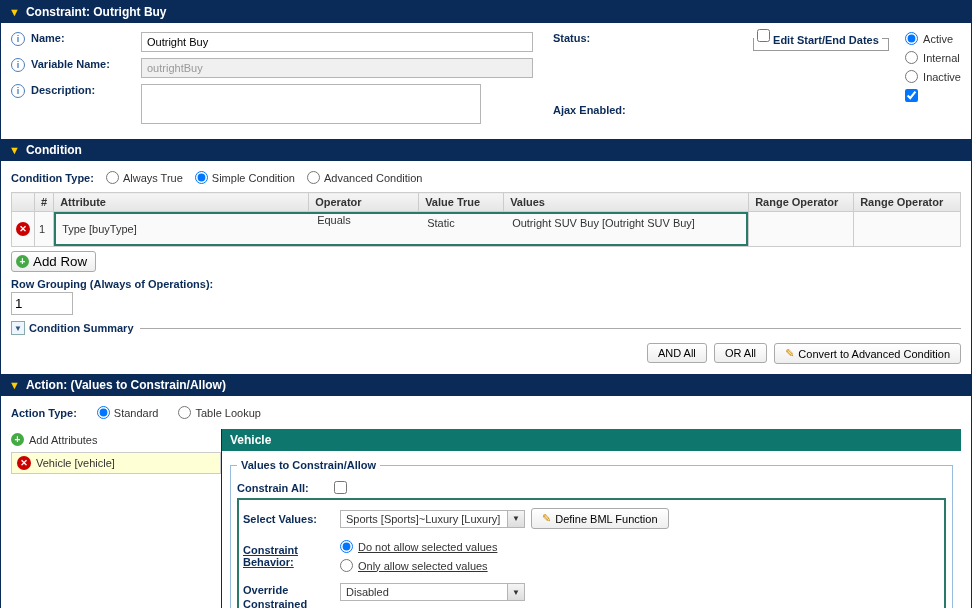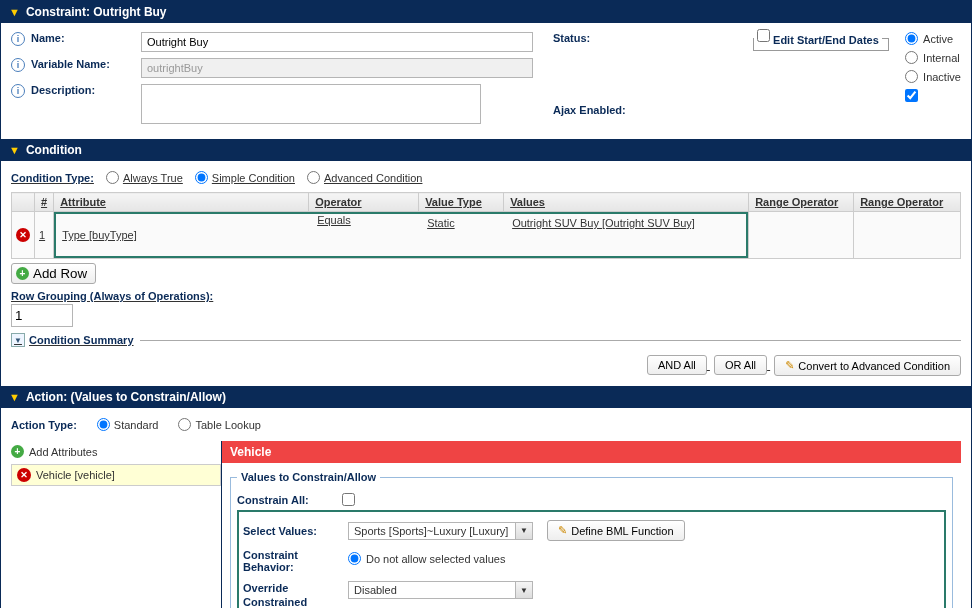--- a/index.html
+++ b/index.html
@@ -15,21 +15,21 @@
 .text-input { border: 1px solid #b5b5b5; padding: 3px 5px; font-size: 11px; width: 392px; }
 .text-input.disabled { background: #f0f0f0; color: #999; }
 .textarea { border: 1px solid #b5b5b5; width: 340px; height: 40px; resize: none; font-size: 11px; padding: 3px; font-family: Arial; }
 .form-mid { flex: 0 0 180px; }
 .status-label { color: #0a2a57; font-weight: bold; }
 .form-right { flex: 1; }
 .radio-row { padding: 3px 0; display: flex; align-items: center; gap: 5px; }
 .fieldset-inline { border: 1px solid #999; border-top: 1px solid #999; margin-top: 2px; position: relative; padding: 0; }
 .fieldset-inline legend { color: #0a2a57; font-weight: bold; font-size: 11px; padding: 0 3px; }
 .fieldset-inline .checkbox-inline { position: relative; top: -2px; }
-.condition-body { padding: 6px 10px; text-decoration: underline; }
+.condition-body { padding: 6px 10px; }
 .condition-type-row { padding: 4px 0 8px 0; display: flex; align-items: center; gap: 12px; }
 .condition-type-row .lbl { color: #0a2a57; font-weight: bold; }
 .radio-opt { display: flex; align-items: center; gap: 4px; }
 .grid { border: 1px solid #ccc; border-collapse: collapse; width: 100%; }
 .grid th { background: linear-gradient(#f5f5f5, #e5e5e5); border: 1px solid #ccc; padding: 3px 6px; text-align: left; font-weight: bold; color: #333; font-size: 11px; }
 .grid td { border: 1px solid #ccc; padding: 3px 4px; background: #fafafa; }
 .del-icon { width: 14px; height: 14px; border-radius: 50%; background: #c00; color: #fff; display: inline-flex; align-items: center; justify-content: center; font-size: 9px; font-weight: bold; }
 .highlight-box { border: 2px solid #2a7a6a; }
 .add-row-btn { margin-top: 4px; padding: 2px 8px 2px 4px; border: 1px solid #aaa; background: linear-gradient(#fff,#eee); border-radius: 3px; display: inline-flex; align-items: center; gap: 4px; cursor: pointer; }
 .plus-icon { width: 13px; height: 13px; border-radius: 50%; background: #4a4; color: #fff; display: inline-flex; align-items: center; justify-content: center; font-size: 10px; font-weight: bold; }
@@ -42,25 +42,25 @@
 .bottom-btns { text-align: right; padding: 8px 0 4px 0; }
 .btn { border: 1px solid #aaa; background: linear-gradient(#fff,#eee); padding: 3px 10px; border-radius: 3px; font-size: 11px; cursor: pointer; margin-left: 4px; display: inline-flex; align-items: center; gap: 4px; }
 .pencil-icon { color: #c80; font-size: 11px; }
 .action-body { padding: 6px 10px 16px 10px; }
 .action-type-row { display: flex; align-items: center; gap: 20px; padding: 4px 0 10px 0; }
 .action-content { display: flex; gap: 0; }
 .action-sidebar { width: 210px; }
 .add-attr { display: flex; align-items: center; gap: 5px; padding: 4px 0; cursor: pointer; }
 .vehicle-item { background: #ffffd5; border: 1px solid #ccc; padding: 3px 5px; display: flex; align-items: center; gap: 5px; margin-top: 2px; }
 .action-main { flex: 1; border-left: 1px solid #0a2a57; }
-.sub-header { background: #ef4444; color: #fff; padding: 4px 8px; font-weight: bold; font-size: 12px; }
+.sub-header { background: #0f766e; color: #fff; padding: 4px 8px; font-weight: bold; font-size: 12px; }
 .values-fieldset { margin: 8px; border: 1px solid #9bd; padding: 0; }
 .values-fieldset legend { color: #0a2a57; font-weight: bold; padding: 0 4px; margin-left: 6px; margin-top: 36px; }
 .fs-body { padding: 6px; }
-.fs-row { display: flex; align-items: center; padding: 4px 0; gap: 10px; }
+.fs-row { display: flex; align-items: center; padding: 4px 0; gap: 2px; }
 .fs-label { color: #0a2a57; font-weight: bold; width: 95px; }
 .select-box { border: 1px solid #b5b5b5; padding: 2px 20px 2px 5px; background: #fff; width: 185px; position: relative; display: inline-flex; align-items: center; font-size: 11px; }
 .select-arrow { position: absolute; right: 0; top: 0; bottom: 0; width: 17px; border-left: 1px solid #b5b5b5; background: linear-gradient(#f5f5f5,#ddd); display: flex; align-items: center; justify-content: center; font-size: 8px; }
 .green-box { border: 2px solid #2a7a6a; padding: 4px; }
 input[type=radio], input[type=checkbox] { margin: 0; }
 </style>
 </head>
 <body>
 
 <div class="page">
@@ -143,33 +143,33 @@
         </span>
     </div>
 
     <table class="grid">
       <thead>
         <tr>
           <th style="width:18px"></th>
           <th style="width:18px">#</th>
           <th style="width:255px">Attribute</th>
           <th style="width:110px">Operator</th>
-          <th style="width:85px">Value Type</th>
+          <th style="width:85px">Value True</th>
           <th style="width:245px">Values</th>
           <th style="width:105px">Range Operator</th>
           <th>Range Operator</th>
         </tr>
       </thead>
       <tbody>
         <tr>
           <td><span class="del-icon">✕</span></td>
           <td>1</td>
           <td colspan="4" style="padding:0;">
             <div class="highlight-box" style="display:flex;">
-              <div style="width:255px; padding:15px 6px;">Type [buyType]</div>
+              <div style="width:255px; padding:9px 6px;">Type [buyType]</div>
               <div style="width:110px; padding:0 6px;">Equals</div>
               <div style="width:85px; padding:3px 6px;">Static</div>
               <div style="flex:1; padding:3px 6px;">Outright SUV Buy [Outright SUV Buy]</div>
             </div>
           </td>
           <td></td>
           <td></td>
         </tr>
       </tbody>
     </table>
@@ -245,26 +245,30 @@
                 <span class="fs-label">Select Values:</span>
                 <div class="select-box">
                   <span>Sports [Sports]~Luxury [Luxury]</span>
                   <span class="select-arrow">▼</span>
                 </div>
                 <button class="btn">
                     <span class="pencil-icon">✎</span>
                     <span>Define BML Function</span>
                   </button>
               </div>
-              <div class="fs-row" style="align-items:flex-start;">
+              <div class="fs-row" style="align-items:center;text-decoration:underline;">
                 <span class="fs-label">Constraint Behavior:</span>
                 <div>
                   <div class="radio-row">
                       <input type="radio" name="beh" checked="" style="">
                       <span>Do not allow selected values</span>
+                    </div>
+                  <div class="radio-row">
+                      <input type="radio" name="beh" style="">
+                      <span>Only allow selected values</span>
                     </div>
                 </div>
               </div>
               <div class="fs-row" style="align-items:flex-start;">
                 <span class="fs-label" style="line-height:1.3;">Override Constrained Values Display:</span>
                 <div class="select-box">
                   <span>Disabled</span>
                   <span class="select-arrow">▼</span>
                 </div>
               </div>

